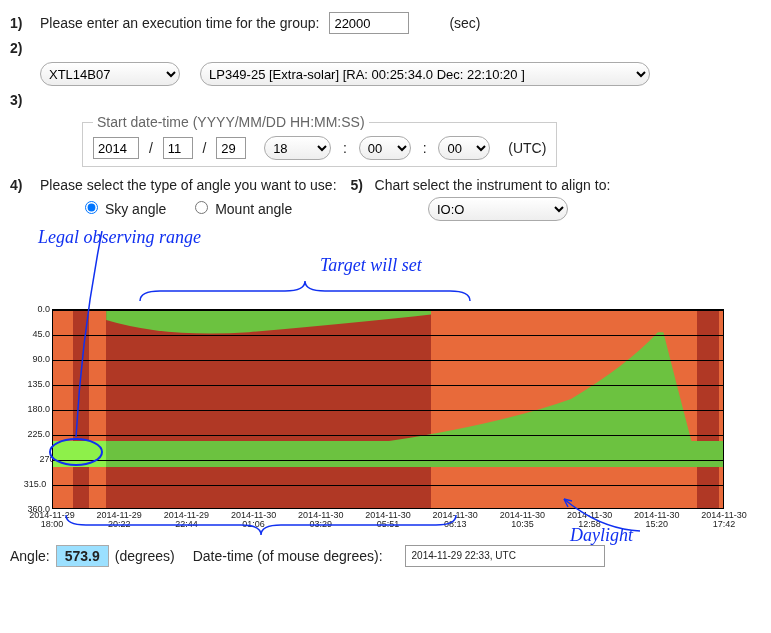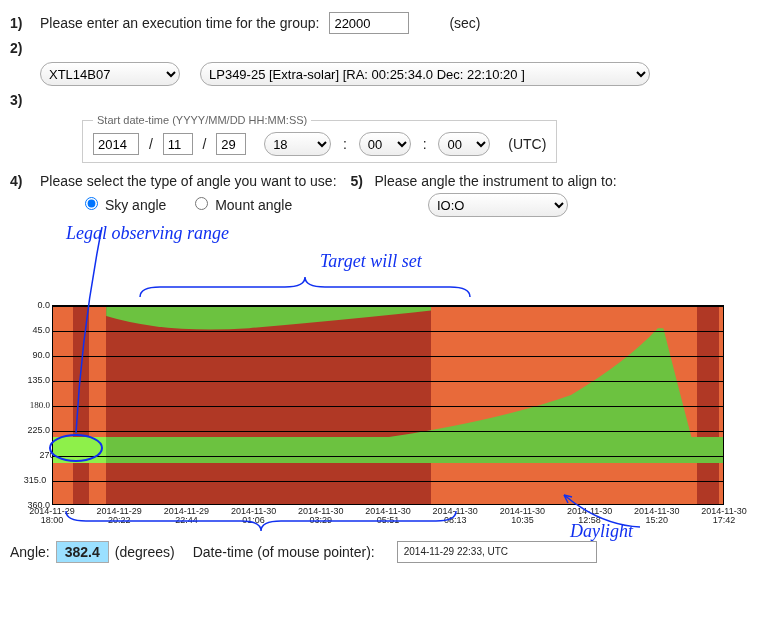--- a/index.html
+++ b/index.html
@@ -46,21 +46,21 @@
     background: linear-gradient(#fdfdfd,#e4e4e4);
     border: 1px solid #aaa;
     border-radius: 4px;
     padding: 2px 10px;
   }
   fieldset {
     border: 1px solid #ccc;
     padding: 6px 10px;
     margin: 0;
   }
-  legend { font-size: 11px; color: #666; padding: 0 4px; }
+  legend { font-size: 14px; color: #666; padding: 0 4px; }
   .gap { display:inline-block; width:10px; }
   .row4 { display:flex; align-items:center; margin:10px 0 4px 0; }
   .radiogroup { padding-left: 70px; margin-bottom: 6px; }
   .radiogroup label { margin-right: 20px; }
 
   
   .blue { color: #1030f0; font-family: Georgia, "Times New Roman", serif; font-style: italic; font-size: 18px; }
 
   
   .chartwrap {
@@ -187,57 +187,57 @@
     <span class="gap"></span>
     <span>(UTC)</span>
   </fieldset>
 </div>
 
 <div class="row4">
   <div class="num">4)</div>
   <span class="lbl">Please select the type of angle you want to use:</span>
   <span style="width:14px;display:inline-block"></span>
   <div class="num" style="width:24px;flex:0 0 24px">5)</div>
-  <span class="lbl">Please angle the instrument to align to:</span>
+  <span class="lbl">Chart select the instrument to align to:</span>
 </div>
 <div class="radiogroup">
   <label>
     <input type="radio" name="angle" checked="" style="">
     <span>Sky angle</span>
   </label>
   <label>
     <input type="radio" name="angle" style="">
     <span>Mount angle</span>
   </label>
   <span style="display:inline-block;width:108px"></span>
   <select style="width:140px">
     <option>IO:O</option>
   </select>
 </div>
 
 <div style="position:relative;height:28px">
-  <span class="blue" style="position:absolute;left:56px;top:0">Legal observing range</span>
+  <span class="blue" style="position:absolute;left:28px;top:0">Legal observing range</span>
 </div>
 
 <div style="position:relative;height:50px">
   <span class="blue" style="position:absolute;left:310px;top:0">Target will set</span>
 
   <svg class="brace" style="left:130px;top:26px" width="330" height="22">
     <path d="M0,20 Q0,10 20,10 L145,10 Q165,10 165,0 Q165,10 185,10 L310,10 Q330,10 330,20" stroke="#1030f0" stroke-width="1.5" fill="none"></path>
   </svg>
 </div>
 
 <div class="chartwrap">
 
   <div style="position:absolute;left:0;top:0;width:32px;height:200px" id="yticks">
       <div class="ytick" style="left: 0px; top: 0px;">0.0</div>
       <div class="ytick" style="left: 0px; top: 25px;">45.0</div>
       <div class="ytick" style="left: 0px; top: 50px;">90.0</div>
       <div class="ytick" style="left: 0px; top: 75px;">135.0</div>
-      <div class="ytick" style="left: 0px; top: 100px; font-family: Liberation Serif, serif;">180.0</div>
+      <div class="ytick" style="left: 0px; top: 100px;">180.0</div>
       <div class="ytick" style="left: 0px; top: 125px;">225.0</div>
       <div class="ytick" style="left: 12px; top: 150px;">270.0</div>
       <div class="ytick" style="left: 0px; top: 175px; text-align: center;">315.0</div>
       <div class="ytick" style="left: 0px; top: 200px;">360.0</div>
     </div>
 
   <div class="chart">
     <div class="plot" id="plot">
         <div class="band orange" style="left: 0px; width: 19.6px;"></div>
         <div class="band orange" style="left: 36.4px; width: 16.8px;"></div>
@@ -300,19 +300,19 @@
   <span class="blue ann" style="left:550px;top:216px">Daylight</span>
 
   <svg class="ann" style="left:540px;top:180px" width="90" height="50">
     <path d="M80,42 Q40,40 4,10" stroke="#1030f0" stroke-width="1.5" fill="none"></path>
     <path d="M4,10 L12,12 M4,10 L8,18" stroke="#1030f0" stroke-width="1.5" fill="none"></path>
   </svg>
 </div>
 
 <div class="readout">
   <span>Angle:</span>
-  <span class="anglebox">382.4</span>
+  <span class="anglebox">573.9</span>
   <span>(degrees)</span>
   <span style="width:6px;display:inline-block"></span>
-  <span>Date-time (of mouse pointer):</span>
+  <span>Date-time (of mouse degrees):</span>
   <span class="gap"></span>
   <span class="dtbox">2014-11-29 22:33, UTC</span>
 </div>
 
 </body></html>

